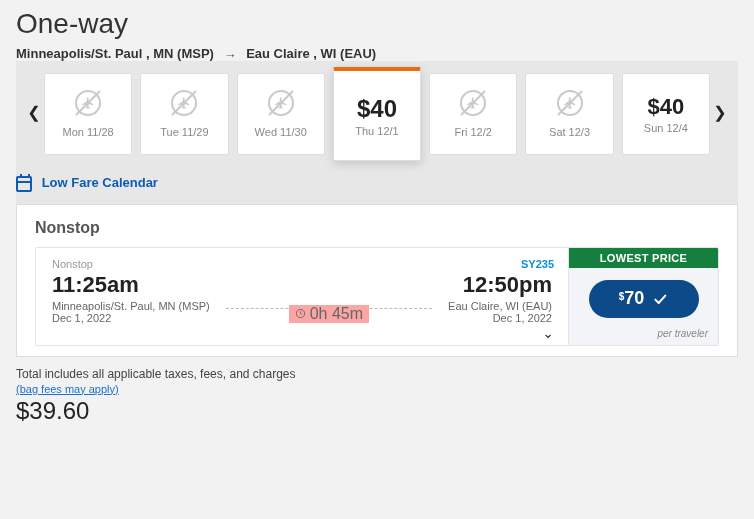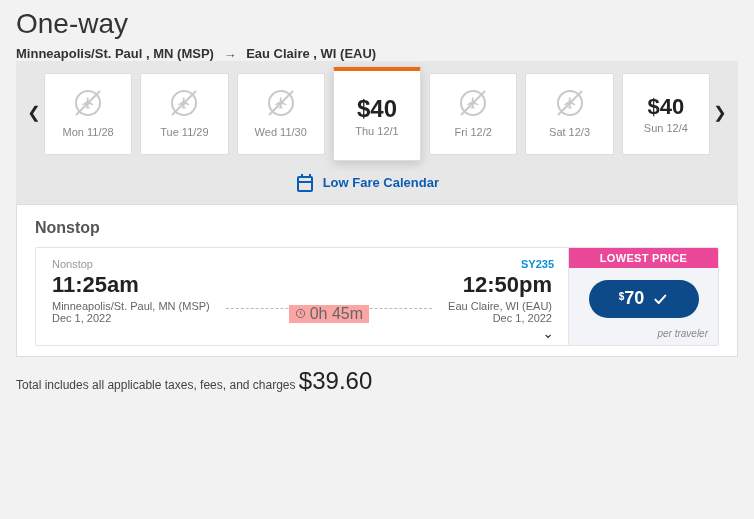--- a/index.html
+++ b/index.html
@@ -95,21 +95,21 @@
     margin-bottom: 2px;
   }
   .day.selected {
     border-top: 4px solid #ec6a14;
     box-shadow: 0 3px 10px rgba(0,0,0,.15);
     height: 94px;
     margin-top: -6px;
   }
   .day.selected .price { font-size: 24px; }
   .lowfare {
-    text-align: center;
+    text-align: left;
     padding: 14px 18px 12px 0;
     font-size: 13px;
     font-weight: 700;
     color: #0b5db4;
   }
   .lowfare .cal-icon {
     display:inline-flex;
     width:16px;height:16px;
     border:2px solid #0b5db4;
     border-radius:2px;
@@ -192,21 +192,21 @@
     color:#333; font-size:14px; cursor:pointer;
   }
   .flight-right {
     width: 150px;
     background:#f2f4f7;
     border-left:1px solid #e3e3e3;
     display:flex; flex-direction:column; align-items:center;
     padding-bottom:6px;
   }
   .lowest {
-    background:#ec4899;
+    background:#15803d;
     color:#fff;
     width:100%;
     text-align:center;
     font-size:11px;
     font-weight:700;
     padding:4px 8px;
     letter-spacing:.3px;
   }
   .price-btn {
     margin-top:12px;
@@ -369,15 +369,16 @@
               </svg>
           </div>
           <div class="per">per traveler</div>
         </div>
       </div>
     </div>
   </div>
 
   <div class="footer">
     <span>Total includes all applicable taxes, fees, and charges</span>
+    <a class="bag" href="#">(bag fees may apply)</a>
     <span class="total">$39.60</span>
   </div>
 </div>
 
 </body></html>

